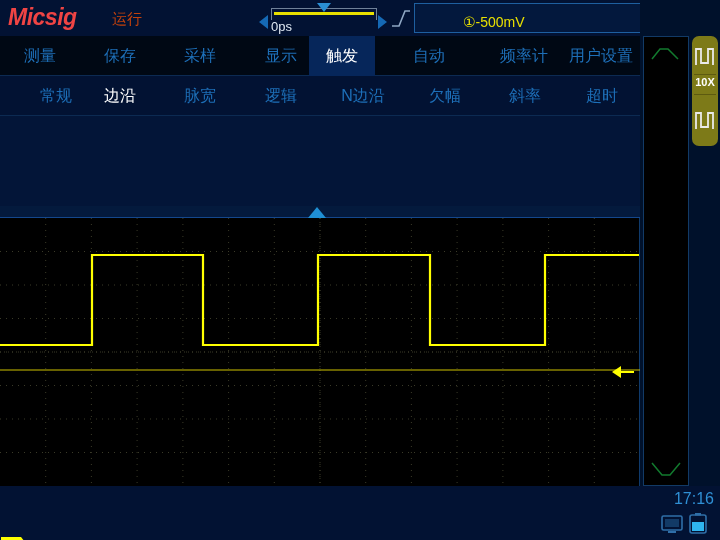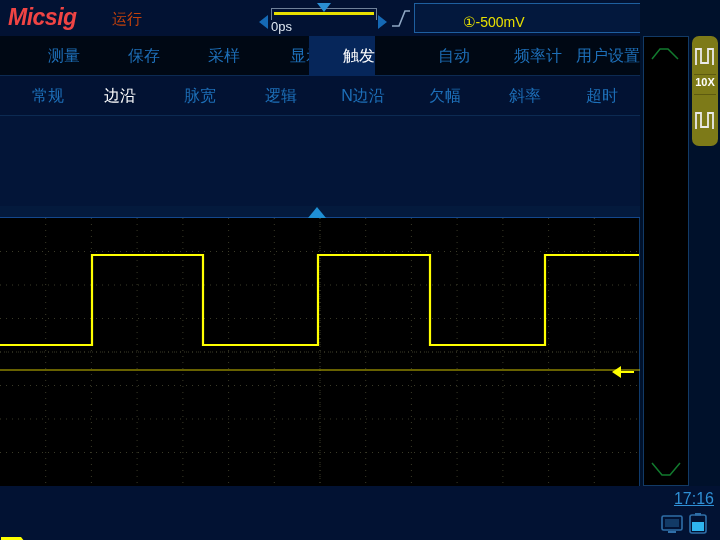--- a/index.html
+++ b/index.html
@@ -42,21 +42,21 @@
                 font-size:13px; color:#dfe8f2; }
 
   .slopeicon { position:absolute; left:390px; top:7px; width:22px; height:22px; }
   .trigbox { position:absolute; left:414px; top:3px; width:300px; height:30px;
              border:1px solid #1e5fa0; background:#03183d; }
   .trigbox .txt { position:absolute; left:8px; top:10px; font-size:14px; color:#e8e000;margin-left:40px; }
 
   
   .menurow { position:absolute; left:0; top:36px; width:640px; height:40px;
              background:#000814; border-bottom:1px solid #0c2a52; }
-  .menuitem { position:absolute; top:0; height:40px; line-height:40px; text-align:right;
+  .menuitem { position:absolute; top:0; height:40px; line-height:40px; text-align:center;
               font-size:16px; color:#1d6fb8; cursor:pointer; }
   .menuitem.active { color:#ffffff; background:#06265a; }
 
   
   .submenurow { position:absolute; left:0; top:76px; width:640px; height:40px;
                 background:#021233; border-bottom:1px solid #0c2a52; }
   .subitem { position:absolute; top:0; height:40px; line-height:40px; text-align:center;
              font-size:16px; color:#1d6fb8; cursor:pointer; }
   .subitem.active { color:#ffffff; }
 
@@ -86,21 +86,21 @@
                background:#000000; border:1px solid #123a66; }
   .probepanel { position:absolute; left:52px; top:36px; width:26px; height:110px;
                 background:#7d7a18; border-radius:7px; }
   .probepanel .pseg { position:absolute; left:0; width:26px; height:36px; }
   .probepanel .zoomtxt { position:absolute; left:0; top:40px; width:26px; text-align:center;
                          font-size:11px; font-weight:bold; color:#ffffff; }
   .hr-olive { position:absolute; left:2px; width:22px; height:1px; background:#5d5a10; }
 
   
   .bottombar { position:absolute; left:0; top:486px; width:720px; height:54px; background:#021233; }
-  .clock { position:absolute; right:6px; top:4px; font-size:16px; color:#2f8fd4;text-decoration:underline; }
+  .clock { position:absolute; right:6px; top:4px; font-size:16px; color:#2f8fd4; }
   .trayicons { position:absolute; right:8px; top:26px; width:52px; height:24px; }
 </style>
 </head>
 <body>
 
 <div id="app">
 
   <div class="topbar">
     <div class="logo">Micsig</div>
     <div class="runstate">运行</div>
@@ -129,21 +129,21 @@
       <div class="menuitem" style="left: 80px; width: 80px;">保存</div>
       <div class="menuitem" style="left: 160px; width: 80px;">采样</div>
       <div class="menuitem" style="left: 240px; width: 82px;">显示</div>
       <div class="menuitem active" style="left: 309px; width: 66px;">触发</div>
       <div class="menuitem" style="left: 388px; width: 82px;">自动</div>
       <div class="menuitem" style="left: 486px; width: 76px;">频率计</div>
       <div class="menuitem" style="left: 562px; width: 78px;">用户设置</div>
     </div>
 
   <div class="submenurow" id="submenu">
-      <div class="subitem" style="left: 8px; width: 80px;">常规</div>
+      <div class="subitem" style="left: 16px; width: 80px;">常规</div>
       <div class="subitem active" style="left: 80px; width: 80px;">边沿</div>
       <div class="subitem" style="left: 160px; width: 80px;">脉宽</div>
       <div class="subitem" style="left: 240px; width: 82px;">逻辑</div>
       <div class="subitem" style="left: 322px; width: 82px;">N边沿</div>
       <div class="subitem" style="left: 404px; width: 82px;">欠幅</div>
       <div class="subitem" style="left: 486px; width: 78px;">斜率</div>
       <div class="subitem" style="left: 564px; width: 76px;">超时</div>
     </div>
 
   <div class="settingsarea">

